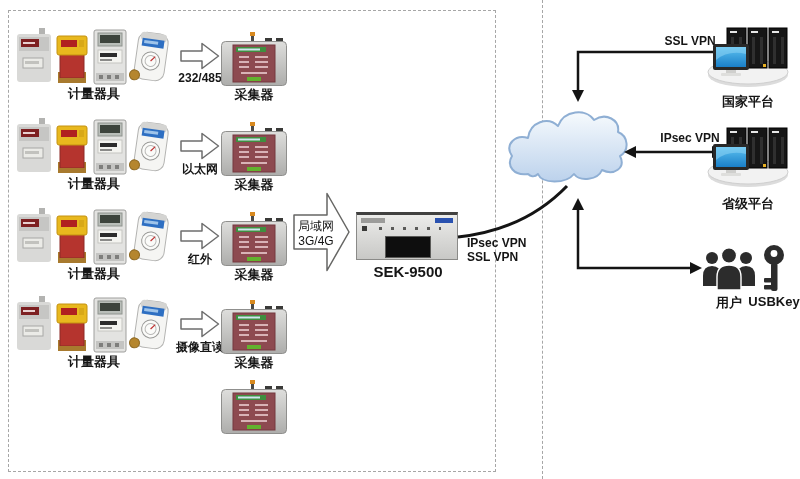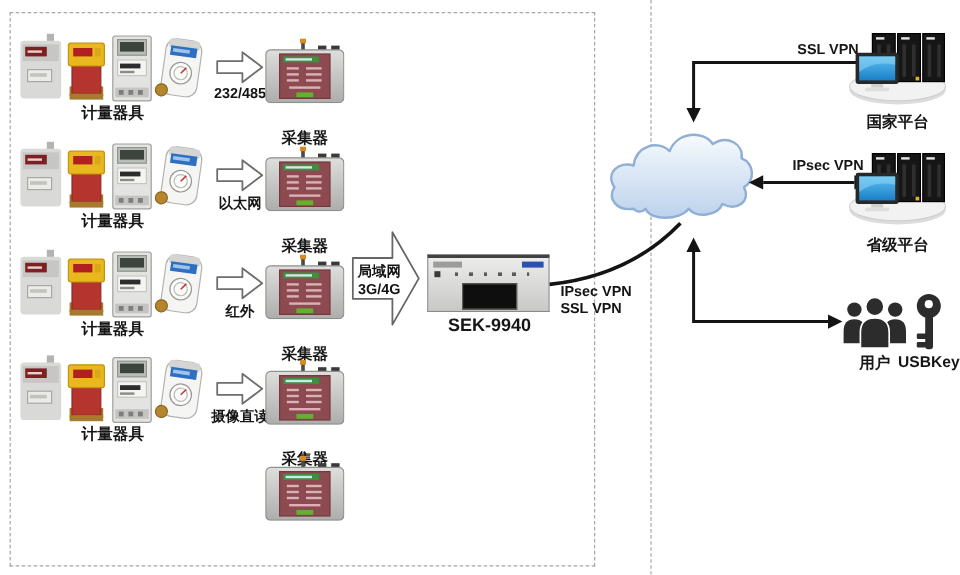--- a/index.html
+++ b/index.html
@@ -13,34 +13,34 @@
   .divider{position:absolute;left:542px;top:0;height:479px;border-left:1px dashed #a6a6a6;}
   .lbl{position:absolute;font-weight:bold;color:#161616;text-align:center;white-space:nowrap;}
   .lbl-13{font-size:13px;}
   .lbl-12{font-size:12px;}
   .row{position:absolute;left:0;width:495px;height:100px;}
   .row .meters{position:absolute;left:16px;top:0;}
   .row .meters-label{position:absolute;left:16px;top:57px;width:156px;}
   .row .small-arrow{position:absolute;left:180px;top:14px;}
   .row .link-label{position:absolute;left:158px;top:43px;width:84px;}
   .row .collector{position:absolute;left:221px;top:4px;}
-  .row .collector-label{position:absolute;left:221px;top:58px;width:66px;margin-top:20px;}
+  .row .collector-label{position:absolute;left:221px;top:58px;width:66px;}
   
   .device{position:absolute;left:356px;top:212px;width:102px;height:48px;
     background:linear-gradient(#ececea,#c8c8c6);border:1px solid #8a8a88;
     border-top:3px solid #414140;box-sizing:border-box;}
   .device-nameplate{position:absolute;left:4px;top:3px;width:24px;height:5px;background:#9c9c9a;}
   .device-power{position:absolute;left:5px;top:11px;width:5px;height:5px;background:#3a3a38;}
   .device-logo{position:absolute;right:4px;top:3px;width:18px;height:5px;background:#2a52b0;}
   .device-dots{position:absolute;left:22px;top:12px;width:62px;height:3px;
     background:repeating-linear-gradient(90deg,#5a5a58 0 3px,transparent 3px 12px);}
   .device-screen{position:absolute;left:28px;top:21px;width:46px;height:22px;
     background:#0e0e0e;border:1px solid #5a5a58;box-sizing:border-box;}
   .big-arrow-text{position:absolute;left:295px;top:219px;width:42px;text-align:center;
-    font-weight:bold;font-size:12px;line-height:15px;}
+    font-weight:normal;font-size:12px;line-height:15px;}
   .vpn-pair{position:absolute;left:467px;top:236px;font-weight:bold;font-size:12px;
     line-height:14px;text-align:left;}
   svg{display:block;}
 </style>
 </head>
 <body>
 
 <div id="stage">
 
   <svg width="0" height="0" style="position:absolute" aria-hidden="true">
@@ -260,21 +260,21 @@
     <div>3G/4G</div>
   </div>
 
   <div class="device">
     <div class="device-nameplate"></div>
     <div class="device-power"></div>
     <div class="device-logo"></div>
     <div class="device-dots"></div>
     <div class="device-screen"></div>
   </div>
-  <div class="lbl" style="left:352px;top:263px;width:112px;font-size:15px">SEK-9940</div>
+  <div class="lbl" style="left:352px;top:263px;width:112px;font-size:15px">SEK-9500</div>
 
   <div class="vpn-pair">
     <div>IPsec VPN</div>
     <div>SSL VPN</div>
   </div>
 
   <svg class="abs" style="left:0;top:0;pointer-events:none" width="800" height="479">
 
     <path d="M458,237 C505,232 540,214 567,186" fill="none" stroke="#141414" stroke-width="3"></path>
 

